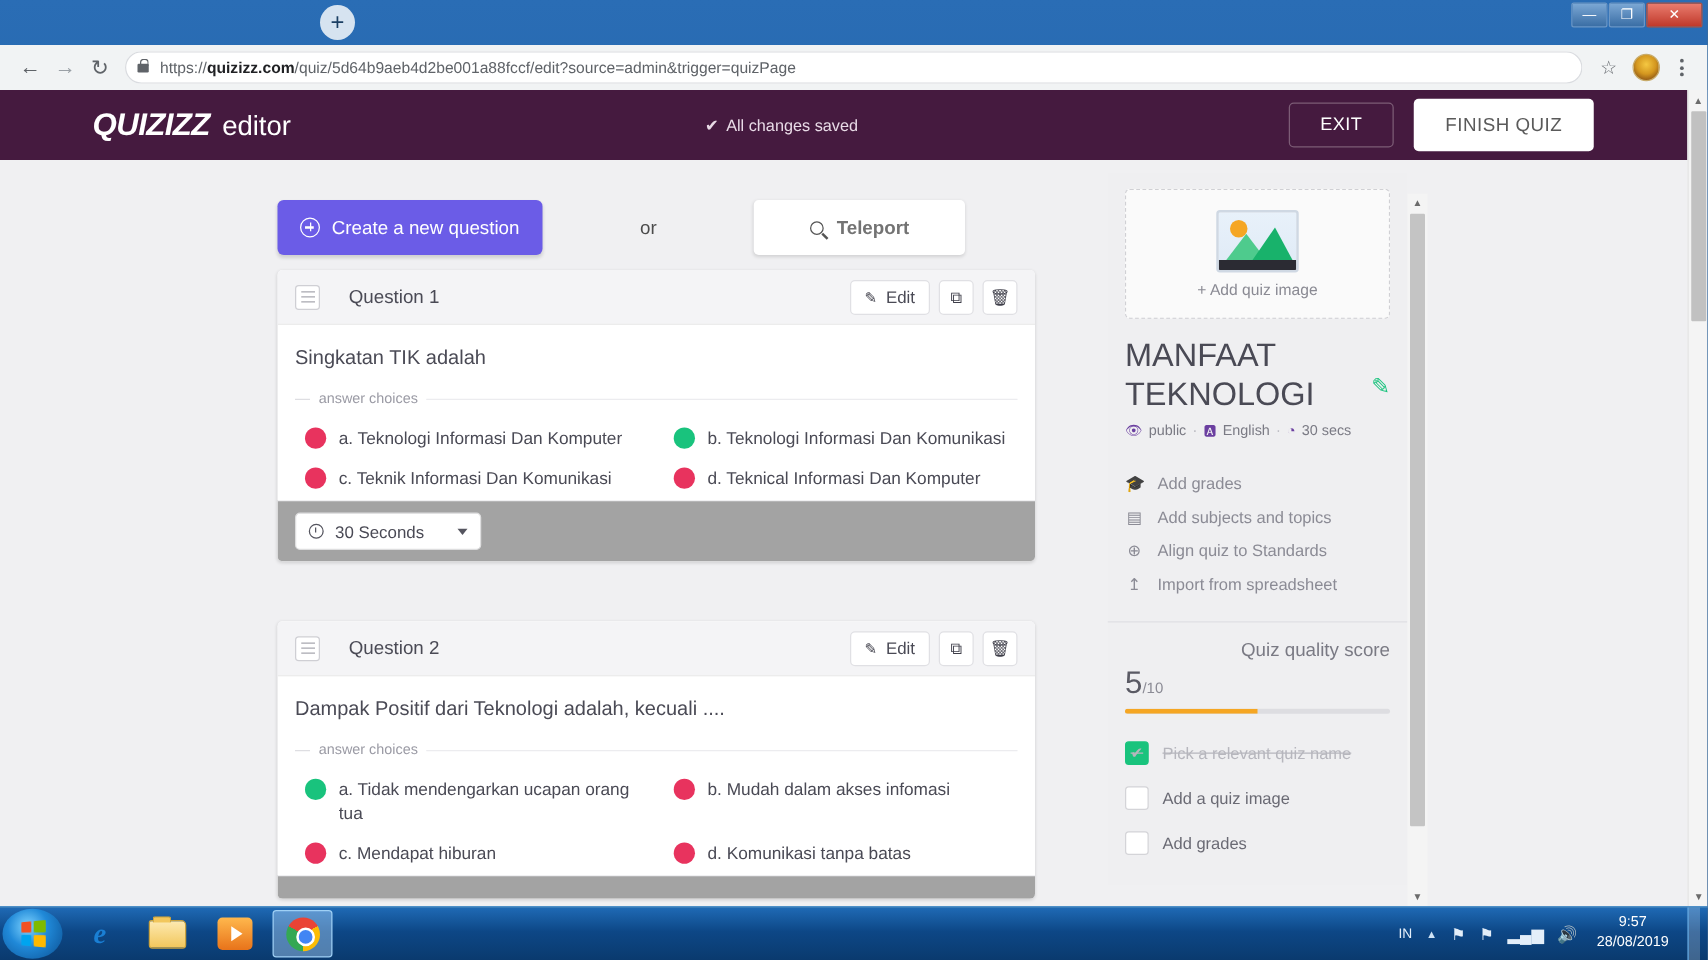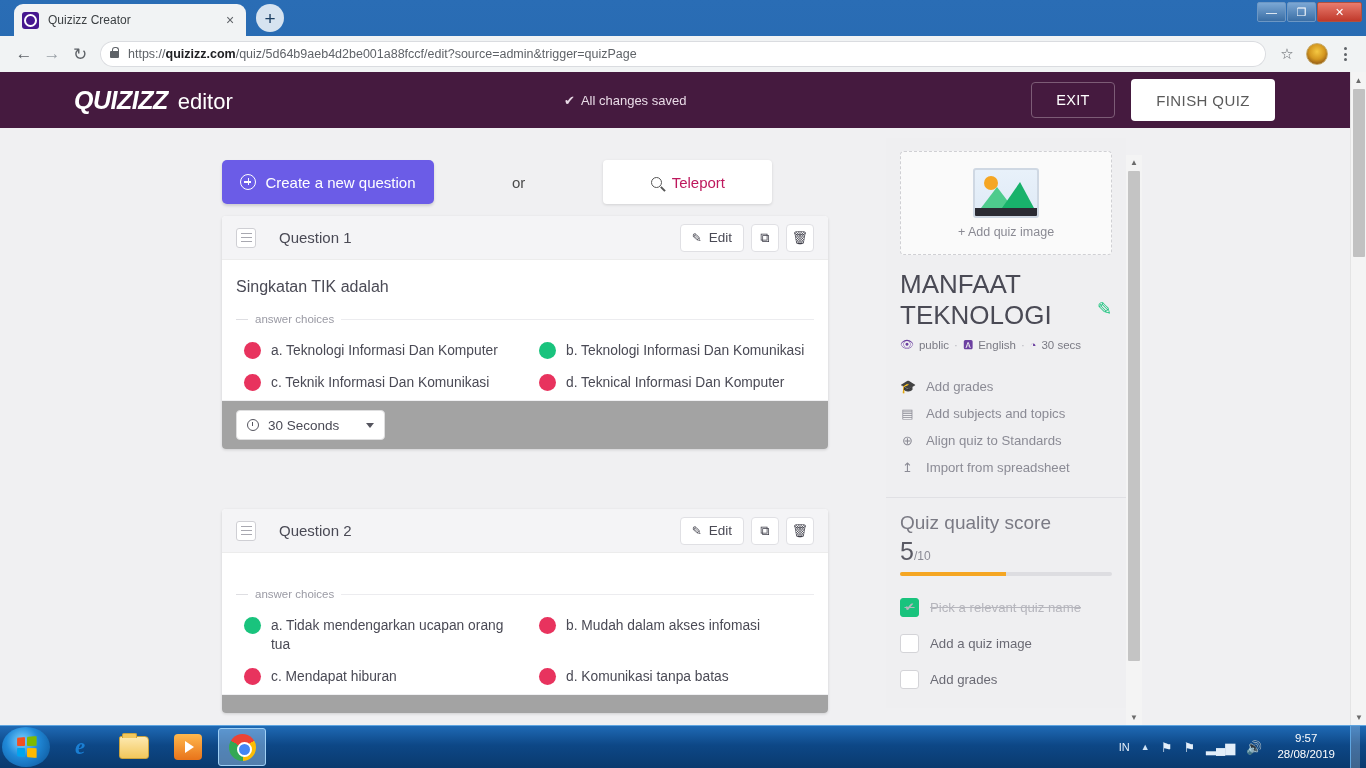--- a/index.html
+++ b/index.html
@@ -180,21 +180,21 @@
     content: ""; position: absolute; background: #fff;
   }
   .plus-circ::before { left: 3px; top: 6.2px; width: 7px; height: 1.6px; }
   .plus-circ::after { left: 6.2px; top: 3px; width: 1.6px; height: 7px; }
   .orword {
     font-size: 15px; color: #4b4b4b; margin-left: 78px; margin-right: 78px;
   }
   .teleport {
     width: 169px; height: 44px; background: #fff; border-radius: 4px;
     display: flex; align-items: center; justify-content: center; gap: 10px;
-    box-shadow: 0 1px 3px rgba(0,0,0,.13); font-size: 15px; color: #be185d;
+    box-shadow: 0 1px 3px rgba(0,0,0,.13); font-size: 15px; color: #737373; font-weight: bold;
   }
   .mag {
     width: 11px; height: 11px; border: 1.8px solid #555; border-radius: 50%;
     position: relative; flex: 0 0 auto;
   }
   .mag::after {
     content: ""; position: absolute; right: -5px; bottom: -3px; width: 6px;
     height: 1.8px; background: #555; transform: rotate(45deg);
   }
 
@@ -328,21 +328,21 @@
   .meta .ic { color: #6b3fa0; font-size: 11px; }
   .meta .sep { color: #b8b8bf; }
   .sidemenu { margin: 22px 14px 0 14px; }
   .smi {
     display: flex; align-items: center; gap: 11px; height: 27px;
     font-size: 13.2px; color: #8b8b95;
   }
   .smi .ic { font-size: 13px; width: 15px; text-align: center; color: #8b8b95; }
   .divider { margin: 16px 0 0 0; height: 1px; background: #e0e0e4; }
   .qscore { margin: 14px 14px 0 14px; }
-  .qscore .lbl { font-size: 19px; color: #7a7a84; }
+  .qscore .lbl { font-size: 15px; color: #7a7a84; text-align: right; }
   .qscore .val { font-size: 25px; color: #5a5a64; margin-top: 3px; }
   .qscore .val small { font-size: 12px; color: #8b8b95; }
   .bar {
     margin-top: 6px; height: 4px; background: #dddde1; border-radius: 2px;
     overflow: hidden;
   }
   .bar i { display: block; height: 100%; width: 50%; background: #f5a623; }
   .checks { margin: 13px 14px 0 14px; }
   .ckrow { display: flex; align-items: center; gap: 11px; height: 36px; }
   .box {
@@ -427,25 +427,20 @@
     width: 10px; height: 43px; background: rgba(255,255,255,.22);
     border-left: 1px solid #5fa5e0;
   }
 </style>
 </head>
 <body>
 
 <div class="win">
 
   <div class="tabstrip">
-    <div class="tab">
-      <span class="tab-favicon"></span>
-      <span class="tab-title">Quizizz Creator</span>
-      <span class="tab-close">×</span>
-    </div>
     <div class="newtab">+</div>
     <div class="wctrls">
       <div class="wbtn">—</div>
       <div class="wbtn">❐</div>
       <div class="wbtn close">✕</div>
     </div>
   </div>
 
   <div class="toolbar">
     <div class="navbtn">←</div>
@@ -540,38 +535,39 @@
         </div>
         <div class="qfoot">
           <div class="timer">
             <span class="clock"></span>
             <span>30 Seconds</span>
             <span class="caret"></span>
           </div>
         </div>
       </div>
 
-      <div class="qcard" style="top:381px;">
+      <div class="qcard" style="top:369px;">
         <div class="qhead">
           <span class="grip">
               <i></i>
               <i></i>
               <i></i>
             </span>
           <span class="qtitle">Question 2</span>
           <span class="qactions">
             <span class="editbtn">
               <span class="pencil">✎</span>
               <span>Edit</span>
             </span>
             <span class="iconbtn">⧉</span>
             <span class="iconbtn">🗑</span>
           </span>
         </div>
         <div class="qbody">
+          <div class="qtext">Dampak Positif dari Teknologi adalah, kecuali ....</div>
           <div class="achoices-label">
             <span class="ln-s"></span>
             <span>answer choices</span>
             <span class="ln-l"></span>
           </div>
           <div class="choices">
             <div class="choice">
               <span class="dot" style="background:#19c37d"></span>
               <span>a. Tidak mendengarkan ucapan orang tua</span>
             </div>

